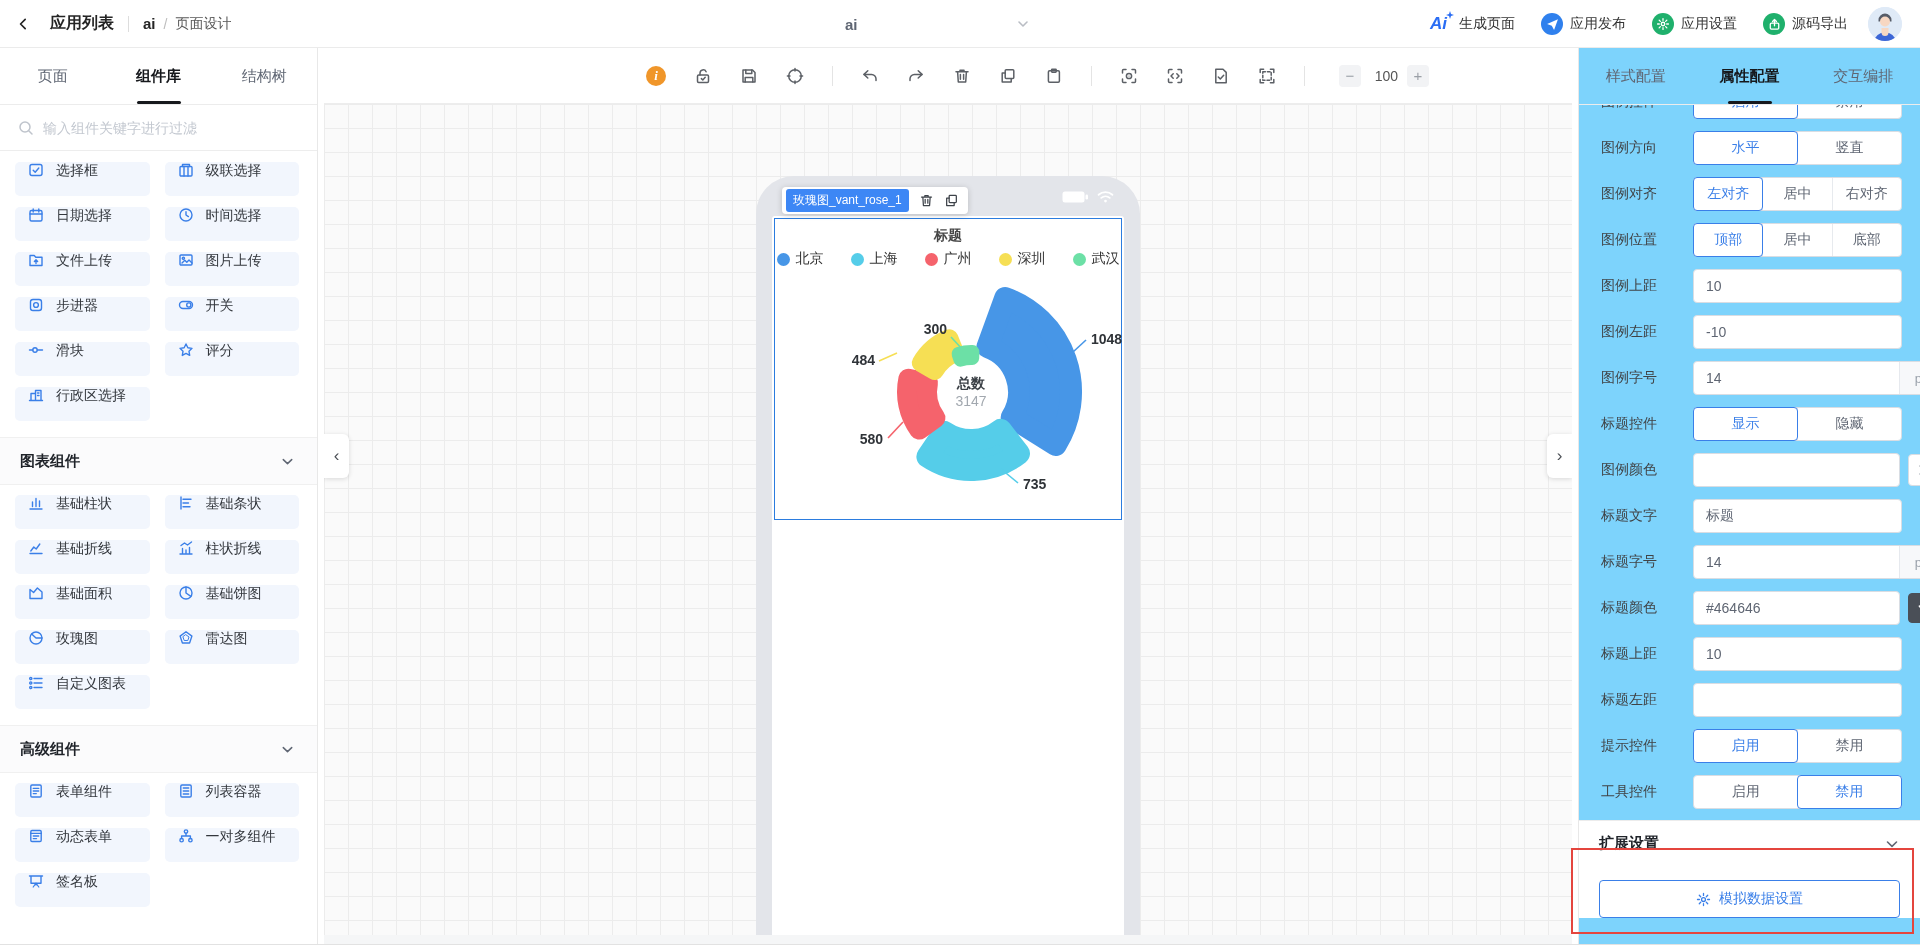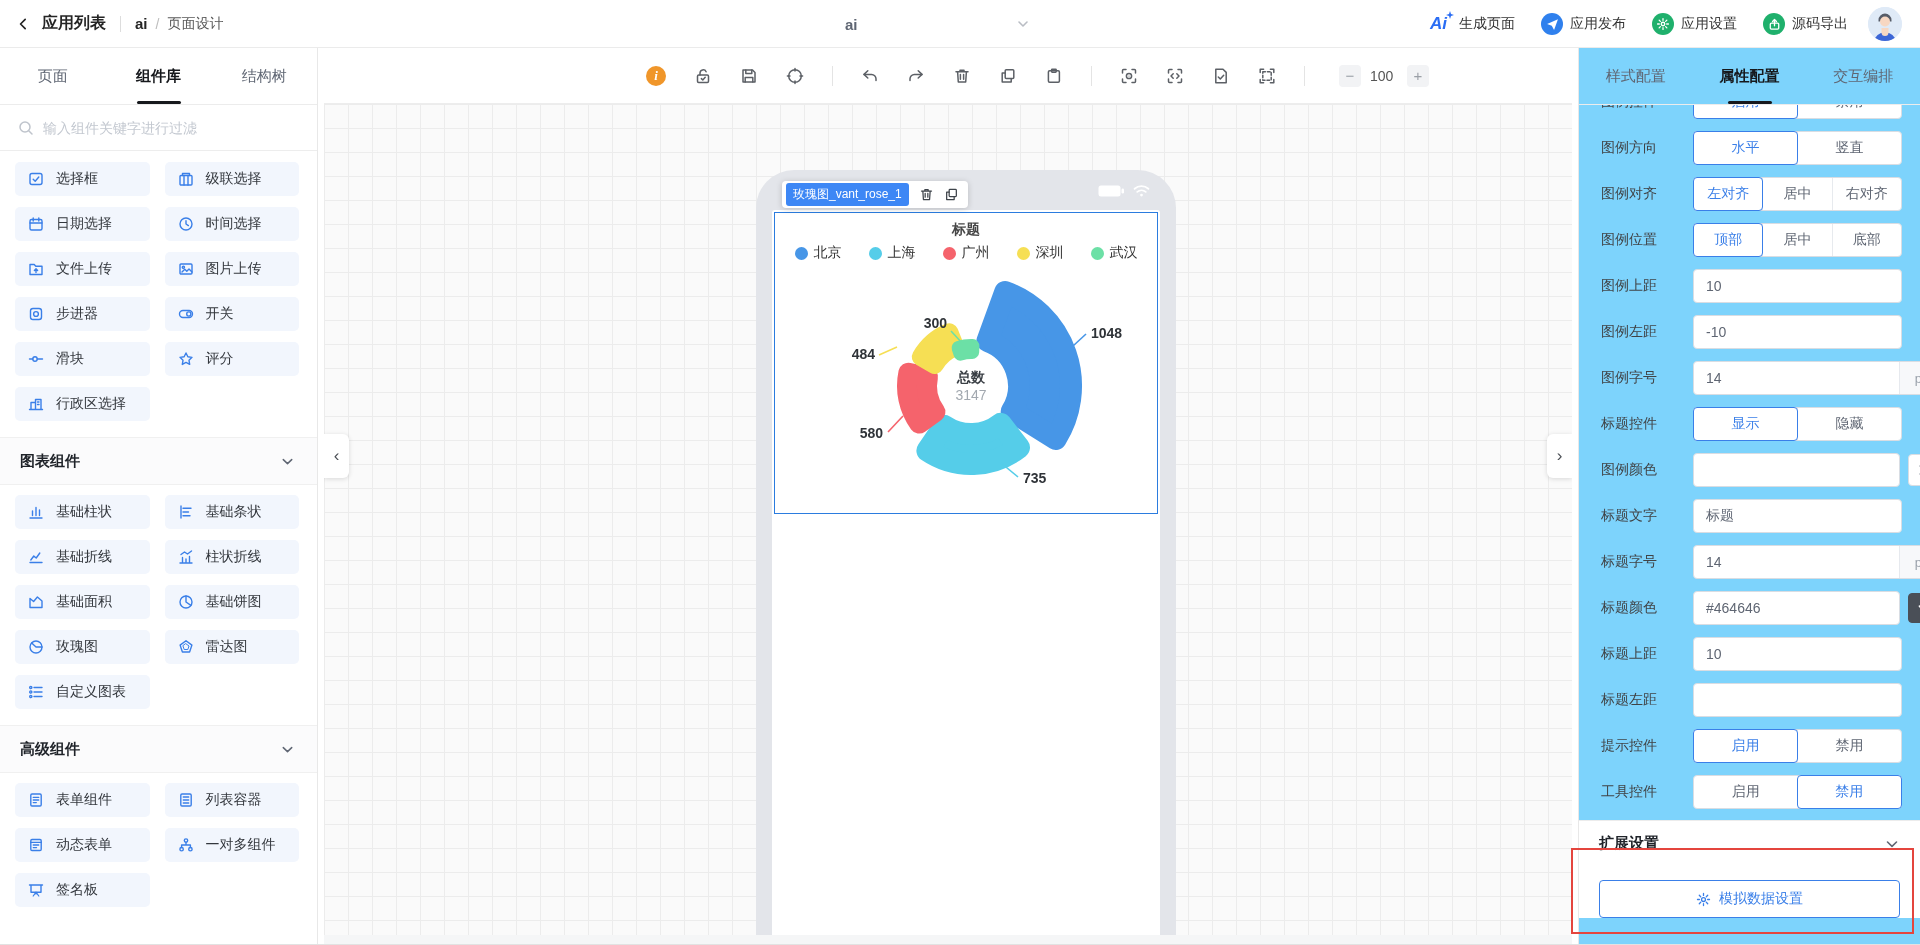--- a/index.html
+++ b/index.html
@@ -3,21 +3,21 @@
 <meta charset="utf-8">
 <style>
   * { margin:0; padding:0; box-sizing:border-box; }
   html,body { width:1920px; height:945px; overflow:hidden; background:#fff;
     font-family:"Liberation Sans","DejaVu Sans",sans-serif; color:#333; }
   .app { position:relative; width:1920px; height:945px; border-bottom:1px solid #e2e2e2; }
 
   
   .topbar { position:relative; height:48px; background:#fff; border-bottom:1px solid #ebebeb; display:flex; align-items:center; z-index:20; }
   .tb-left { display:flex; align-items:center; padding-left:16px; }
-  .back { display:flex; align-items:center; gap:12px; cursor:pointer; font-size:16px; font-weight:700; color:#252525; }
+  .back { display:flex; align-items:center; gap:20px; cursor:pointer; font-size:16px; font-weight:700; color:#252525; }
   .tb-divider { width:1px; height:16px; background:#ddd; margin:0 14px; }
   .crumb-app { font-weight:700; font-size:15px; color:#252525; }
   .crumb-sep { color:#bdbdbd; margin:0 8px; font-size:14px; }
   .crumb-page { color:#595959; font-size:14px; }
   .tb-center { position:absolute; left:775px; top:0; width:256px; height:48px; display:flex; align-items:center; cursor:pointer; }
   .tb-center .val { position:absolute; left:70px; color:#5f6673; font-size:15px; font-weight:700; }
   .tb-center .chev { position:absolute; right:0; color:#b9bdc4; display:flex; }
   .tb-right { position:absolute; right:72px; top:0; height:48px; display:flex; align-items:center; gap:26px; }
   .tb-action { display:flex; align-items:center; gap:7px; font-size:14px; color:#333; cursor:pointer; white-space:nowrap; }
   .circle-ic { width:22px; height:22px; border-radius:50%; display:flex; align-items:center; justify-content:center; flex:0 0 auto; }
@@ -34,44 +34,44 @@
   
   .side-tabs, .right-tabs { height:57px; display:flex; border-bottom:1px solid #ececec; }
   .tab { flex:1; display:flex; align-items:center; justify-content:center; position:relative; font-size:15px; color:#5f6673; cursor:pointer; }
   .tab.active { color:#16181c; font-weight:700; }
   .tab.active::after { content:""; position:absolute; bottom:0; left:50%; transform:translateX(-50%); width:44px; height:3px; background:#17191d; border-radius:2px; }
   .search { height:46px; display:flex; align-items:center; gap:9px; padding:0 18px; border-bottom:1px solid #ededed; color:#c0c4cc; }
   .search input { border:none; outline:none; flex:1; font-size:14px; color:#333; background:transparent; }
   .search input::placeholder { color:#c3c8d0; }
   .side-body { position:absolute; top:104px; bottom:0; left:0; right:0; overflow:hidden; }
   .item-grid { display:grid; grid-template-columns:1fr 1fr; gap:11px 15px; padding:10px 18px 2px 15px; }
-  .comp-item { height:34px; background:#f2f6fd; border-radius:5px; display:flex; align-items:center; gap:12px; padding-left:13px; font-size:14px; color:#33373d; cursor:pointer; white-space:nowrap; }
+  .comp-item { height:34px; background:#f2f6fd; border-radius:5px; display:flex; align-items:flex-start; gap:12px; padding-left:13px; font-size:14px; color:#33373d; cursor:pointer; white-space:nowrap; }
   .comp-item .cic { color:#3a7fe8; display:flex; flex:0 0 auto; }
   .side-section { margin-top:14px; height:48px; background:#fbfbfc; border-top:1px solid #f0f0f0; border-bottom:1px solid #f0f0f0; display:flex; align-items:center; justify-content:space-between; padding:0 22px 0 20px; font-size:15px; font-weight:700; color:#1f2329; cursor:pointer; }
   .side-section .sc { color:#5f6673; display:flex; }
 
   
   .toolbar { height:56px; background:#fff; border-bottom:1px solid #ededed; display:flex; align-items:center; gap:28px; padding-left:322px; }
   .t-ic { color:#5c6066; display:flex; cursor:pointer; }
   .t-sep { width:1px; height:20px; background:#e4e4e4; }
   .info-badge { width:20px; height:20px; border-radius:50%; background:#f0962a; color:#fff; font-weight:700; font-style:italic; font-size:13px; display:flex; align-items:center; justify-content:center; font-family:"Liberation Serif","DejaVu Serif",serif; cursor:pointer; }
   .zoom-group { display:flex; align-items:center; gap:9px; margin-left:6px; }
   .zbtn { width:22px; height:22px; border-radius:4px; background:#f2f3f5; color:#9a9fa6; font-size:15px; display:flex; align-items:center; justify-content:center; cursor:pointer; line-height:1; }
-  .zval { font-size:14px; color:#555; min-width:28px; text-align:left; }
+  .zval { font-size:14px; color:#555; min-width:28px; text-align:right; }
 
   .canvas { position:absolute; top:56px; left:0; right:0; bottom:0; overflow:hidden; background:#fafafa;
     background-image:linear-gradient(#ececec 1px,transparent 1px),linear-gradient(90deg,#ececec 1px,transparent 1px);
     background-size:24px 24px; }
   .handle { position:absolute; top:330px; width:25px; height:44px; background:#fff; box-shadow:0 1px 5px rgba(0,0,0,.14); display:flex; align-items:center; justify-content:center; color:#4b4f55; font-size:17px; cursor:pointer; z-index:6; }
   .handle.left { left:0; border-radius:0 6px 6px 0; }
   .handle.right { right:0; border-radius:6px 0 0 6px; }
   .hscroll { position:absolute; left:0; right:0; bottom:0; height:9px; background:#f5f6f7; z-index:5; }
 
   
-  .phone { position:absolute; left:432px; top:66px; width:420px; bottom:-2px; background:#e3e5ea; border-radius:38px 38px 0 0; }
+  .phone { position:absolute; left:432px; top:72px; width:384px; bottom:-2px; background:#e3e5ea; border-radius:38px 38px 0 0; }
   .statusbar { position:relative; height:40px; }
   .sb-icons { position:absolute; right:26px; top:14px; display:flex; align-items:center; gap:9px; }
   .screen { position:absolute; top:40px; left:16px; right:16px; bottom:0; background:#fff; border-radius:3px 3px 0 0; }
   .sel-bubble { position:absolute; left:7px; top:-32px; height:27px; background:#fff; border-radius:4px; box-shadow:0 1px 6px rgba(0,0,0,.18); display:flex; align-items:center; gap:10px; padding:0 9px 0 4px; z-index:7; }
   .sel-chip { background:#3d87f5; color:#fff; font-size:12px; border-radius:3px; padding:3px 7px; cursor:pointer; white-space:nowrap; }
   .bub-ic { color:#3e434a; display:flex; cursor:pointer; }
 
   
   .chart-card { position:absolute; left:2px; right:2px; top:2px; height:302px; background:#fff; border:1.5px solid #2b7cdf; }
   .chart-title { text-align:center; margin-top:8px; font-size:14px; font-weight:700; color:#464646; }

